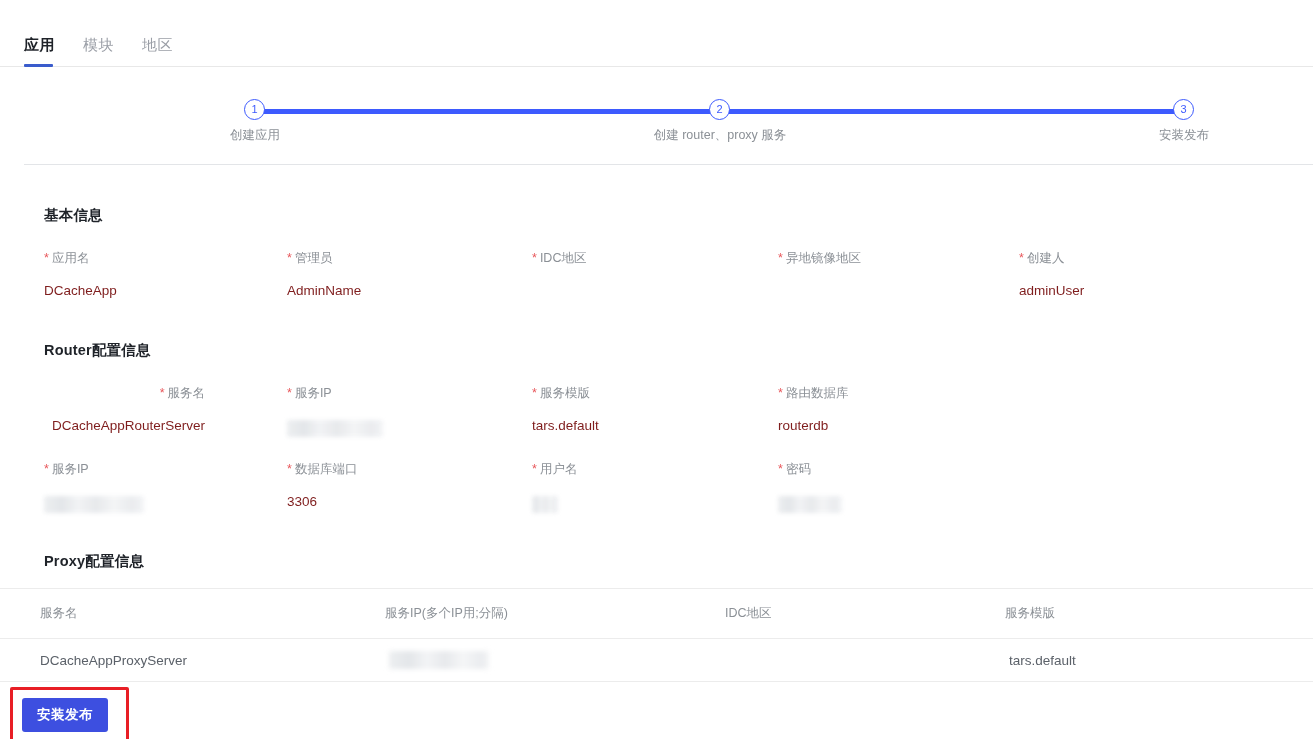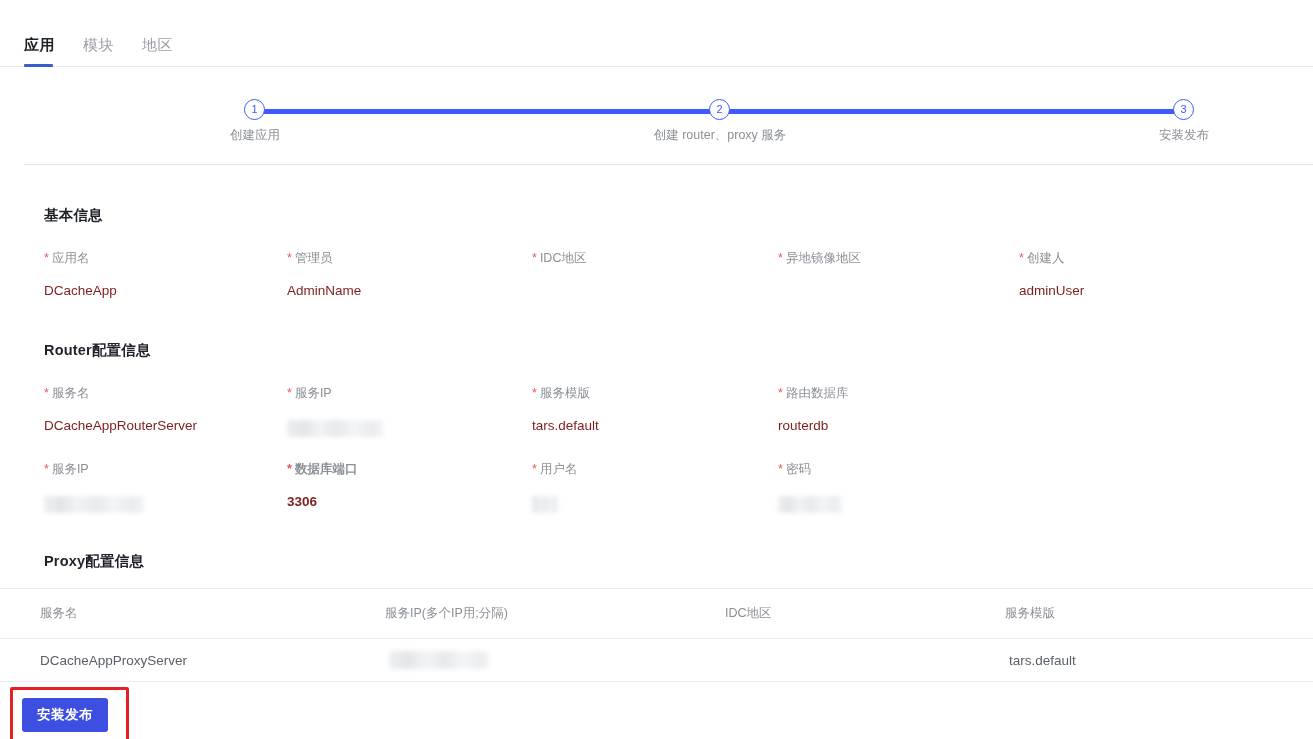--- a/index.html
+++ b/index.html
@@ -175,21 +175,21 @@
     <div class="field" style="left:1019px;">
       <div class="field-label">
         <span class="req">*</span><span>创建人</span>
       </div>
       <div class="field-value">adminUser</div>
     </div>
   </div>
 
   <div class="section-title" style="top:317px;text-align:right;">Router配置信息</div>
   <div class="fieldgrid" style="top:361px;">
-    <div class="field" style="left:44px;">
+    <div class="field" style="left:52px;text-align:right;">
       <div class="field-label">
         <span class="req">*</span><span>服务名</span>
       </div>
       <div class="field-value">DCacheAppRouterServer</div>
     </div>
     <div class="field" style="left:287px;">
       <div class="field-label">
         <span class="req">*</span><span>服务IP</span>
       </div>
       <div class="blur ip-router"></div>
@@ -208,21 +208,21 @@
     </div>
   </div>
 
   <div class="fieldgrid" style="top:437px;">
     <div class="field" style="left:44px;">
       <div class="field-label">
         <span class="req">*</span><span>服务IP</span>
       </div>
       <div class="blur dbip"></div>
     </div>
-    <div class="field" style="left:287px;font-weight:bold;">
+    <div class="field" style="left:287px;">
       <div class="field-label">
         <span class="req">*</span><span>数据库端口</span>
       </div>
       <div class="field-value">3306</div>
     </div>
     <div class="field" style="left:532px;">
       <div class="field-label">
         <span class="req">*</span><span>用户名</span>
       </div>
       <div class="blur dbuser"></div>

